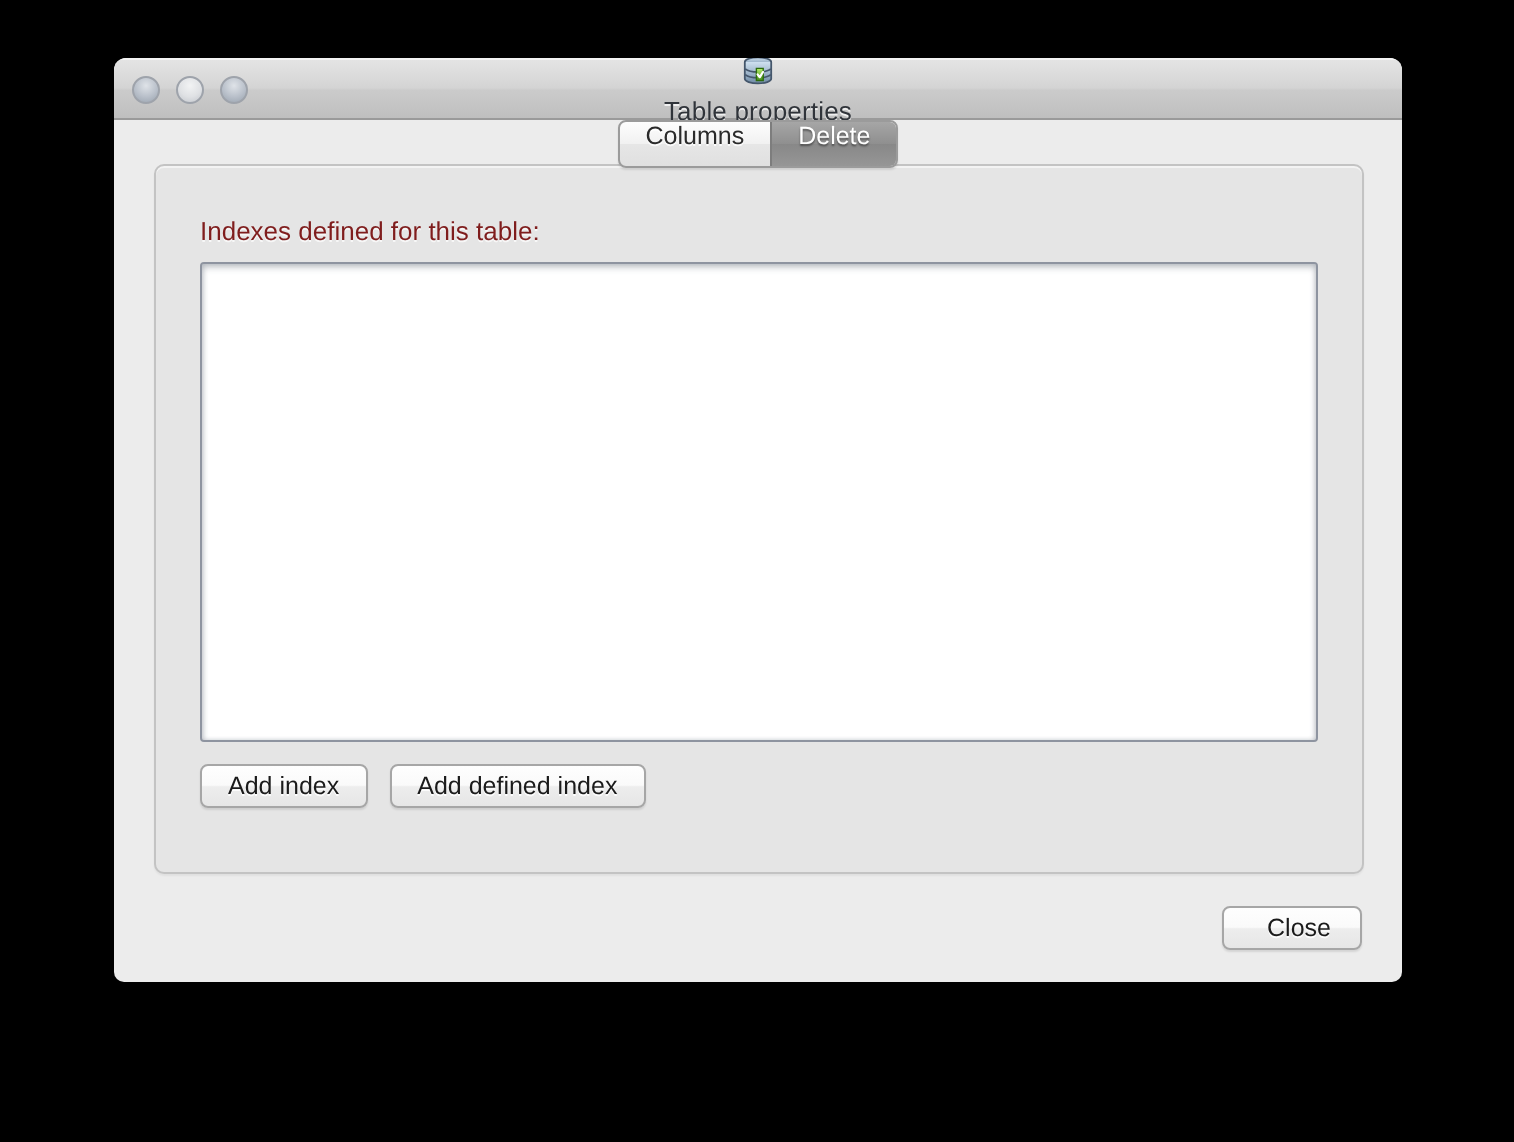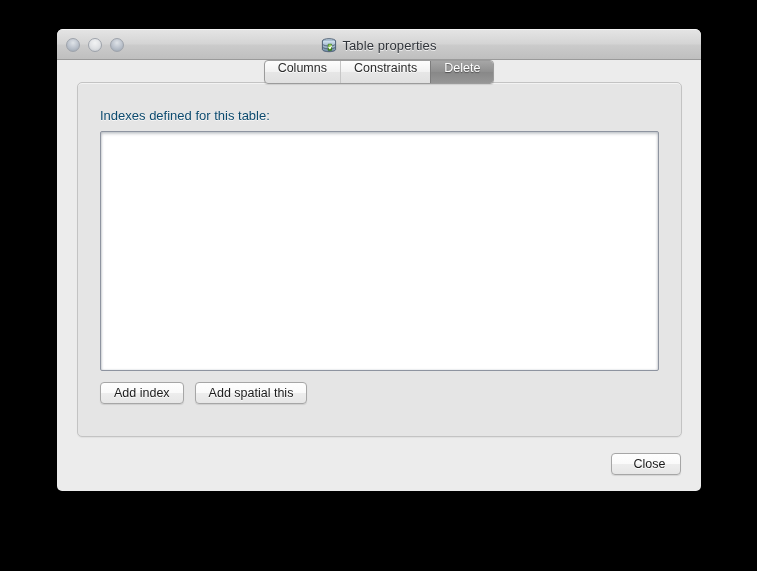--- a/index.html
+++ b/index.html
@@ -61,20 +61,21 @@
 
   .title-group {
     position: absolute;
     left: 0; right: 0; top: 0;
     height: 31px;
     display: flex;
     align-items: center;
     justify-content: center;
     gap: 5px;
     pointer-events: none;
+    flex-direction: column;
   }
   .title-icon {
     width: 16px;
     height: 15px;
     position: relative;
     flex: 0 0 auto;
   }
   .title-text {
     font-size: 13px;
     color: #30343a;
@@ -135,21 +136,21 @@
     border-radius: 5px;
     box-sizing: border-box;
     box-shadow: inset 0 1px 0 #f3f3f3, 0 1px 1px rgba(0,0,0,0.05);
   }
 
   .panel-label {
     position: absolute;
     left: 22px;
     top: 25px;
     font-size: 13px;
-    color: #0c4a6e;
+    color: #7f1d1d;
     text-shadow: 0 1px 0 rgba(255,255,255,0.7);
   }
 
   .listbox {
     position: absolute;
     left: 22px;
     top: 48px;
     width: 559px;
     height: 240px;
     background: #ffffff;
@@ -241,39 +242,36 @@
         </span>
         <span class="title-text">Table properties</span>
       </div>
     </div>
 
     <div class="tabbar">
       <div class="tabs">
         <div class="tab">
           <span>Columns</span>
         </div>
-        <div class="tab">
-          <span>Constraints</span>
-        </div>
         <div class="tab selected">
           <span>Delete</span>
         </div>
       </div>
     </div>
 
     <div class="panel">
 
       <div class="panel-label">Indexes defined for this table:</div>
 
       <div class="listbox"></div>
 
       <div class="btn-row">
         <div class="btn-left-group">
           <button class="btn" type="button">Add index</button>
-          <button class="btn" type="button">Add spatial this</button>
+          <button class="btn" type="button">Add defined index</button>
         </div>
       </div>
 
     </div>
 
     <div class="close-row">
       <button class="btn btn-close" type="button">Close</button>
     </div>
 
   </div>

